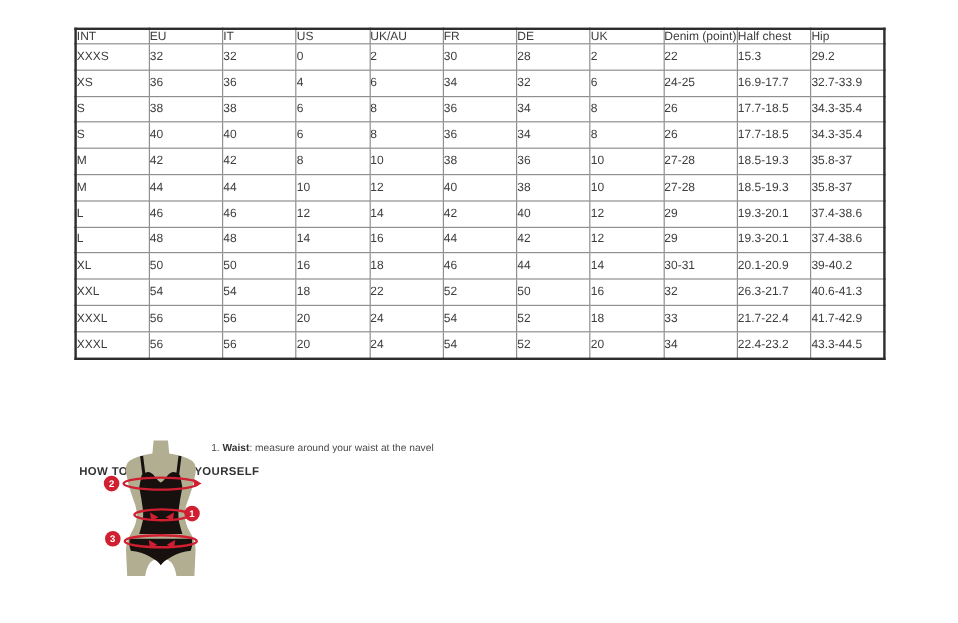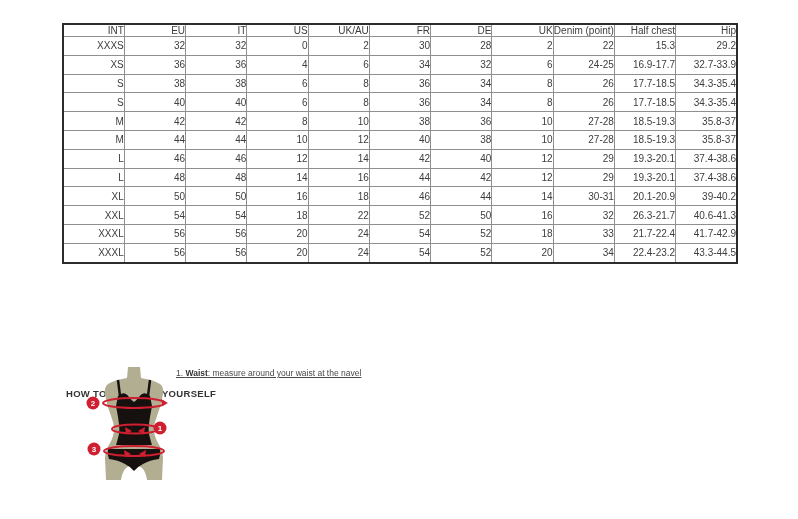--- a/index.html
+++ b/index.html
@@ -6,23 +6,23 @@
   body {
     width:798px; height:519px;
     background:#ffffff;
     font-family:"Liberation Sans", sans-serif;
     position:relative;
     overflow:hidden;
   }
   
   .size-table {
     position:absolute; left:62px; top:23px;
-    width:676px; height:241px;
+    width:676px; height:277px;
     border-collapse:collapse; table-layout:fixed;
-    font-size:10px; color:#3d3d3d; text-align:right;
+    font-size:10px; color:#3d3d3d; text-align:left;
     border:2px solid #2d2d2d;
   }
   .size-table th, .size-table td {
     border:1px solid #8f8f8f;
     font-weight:normal;
     padding:0;
     white-space:nowrap;
     overflow:hidden;
   }
   
@@ -34,21 +34,21 @@
   }
   .figure-wrap {
     position:absolute; left:84px; top:366px;
     width:92px; height:119px;
   }
   .steps {
     position:absolute; left:176px; top:369px;
     margin:0; padding:0; list-style:none;
     font-size:8.5px; color:#4a4a4a; line-height:9px;
   }
-  .steps li { margin-bottom:8px;text-decoration:underline; }
+  .steps li { margin-bottom:8px; }
   .steps b { color:#333333; }
   .marker-num {
     font-size:8px; font-weight:bold;
     font-family:"Liberation Sans", sans-serif;
   }
 </style>
 </head>
 <body>
 
 <table class="size-table">

